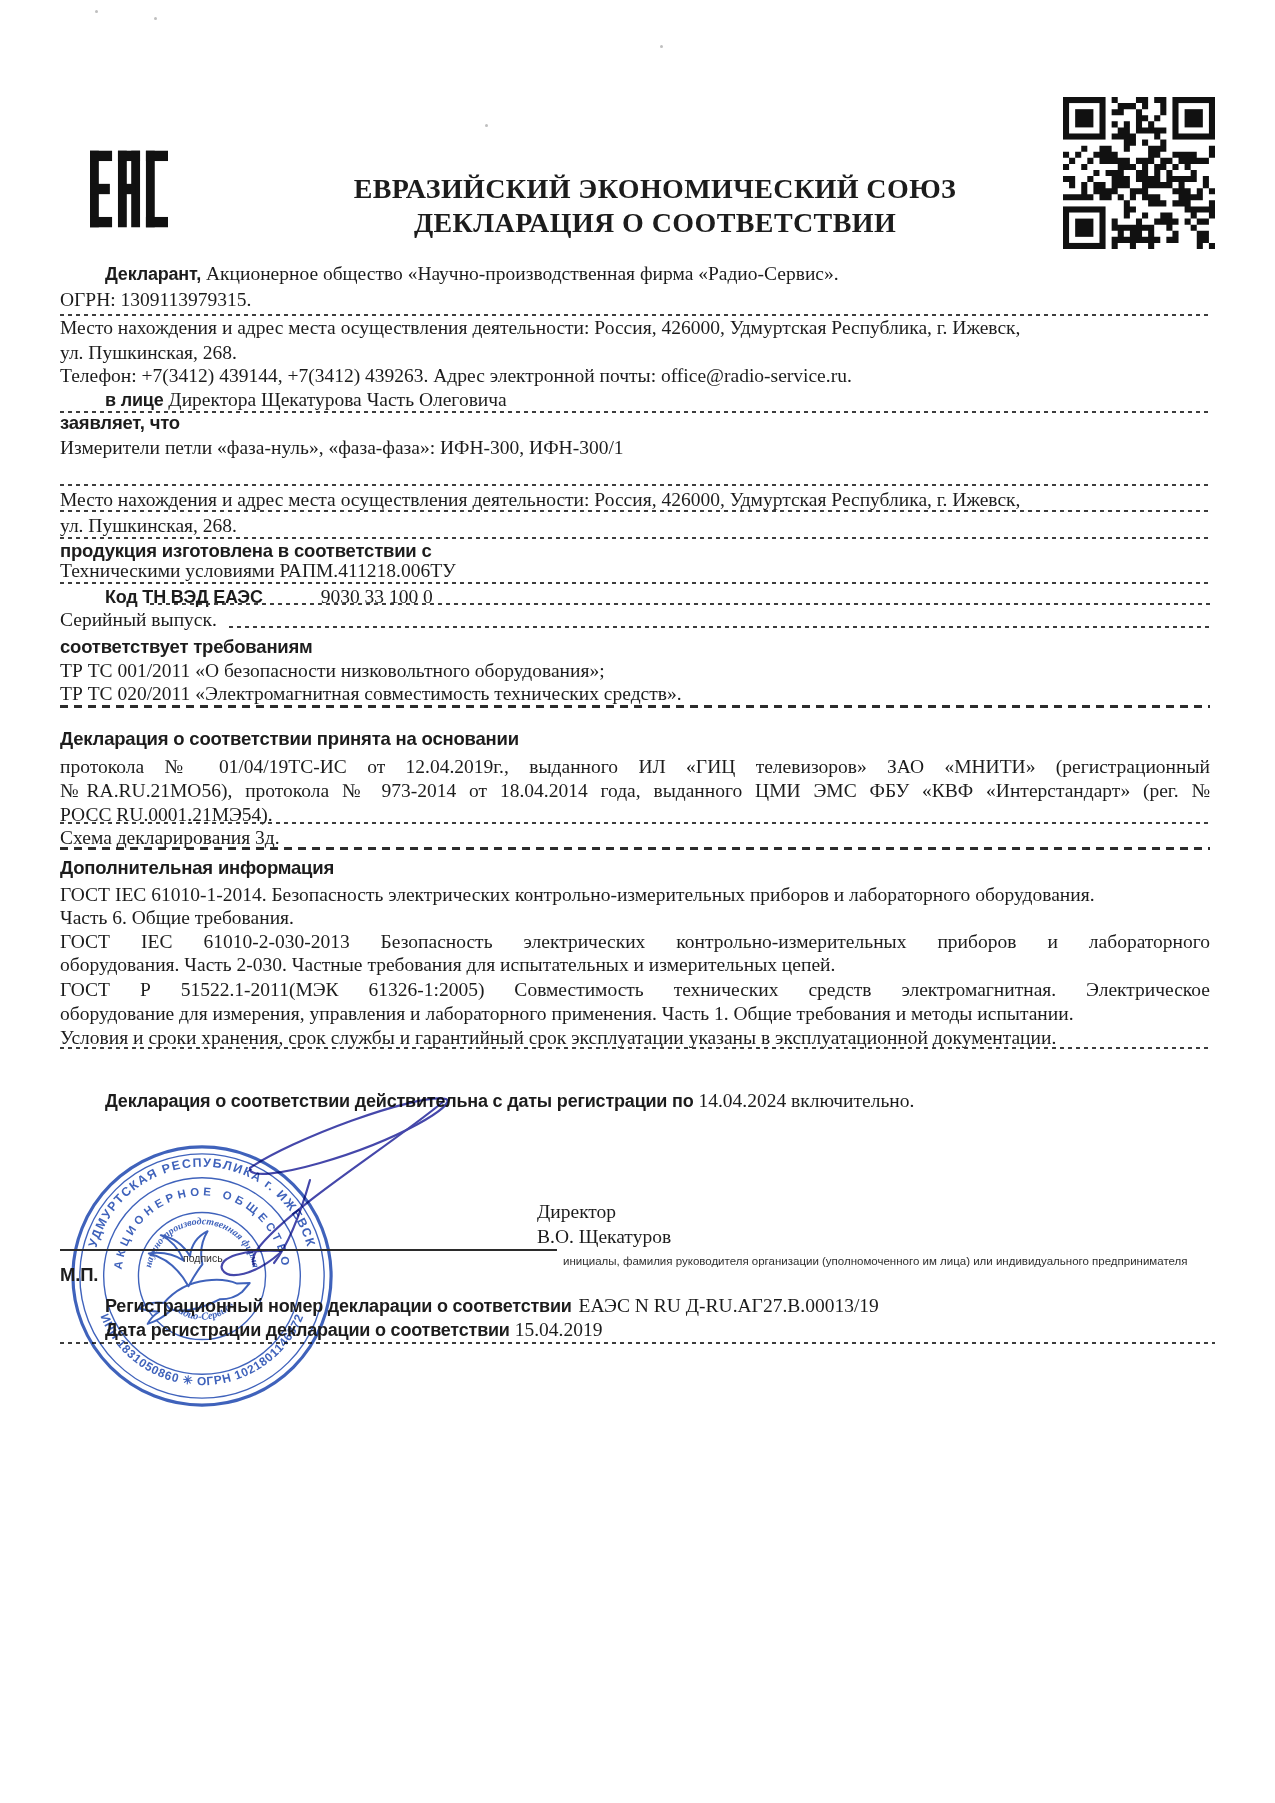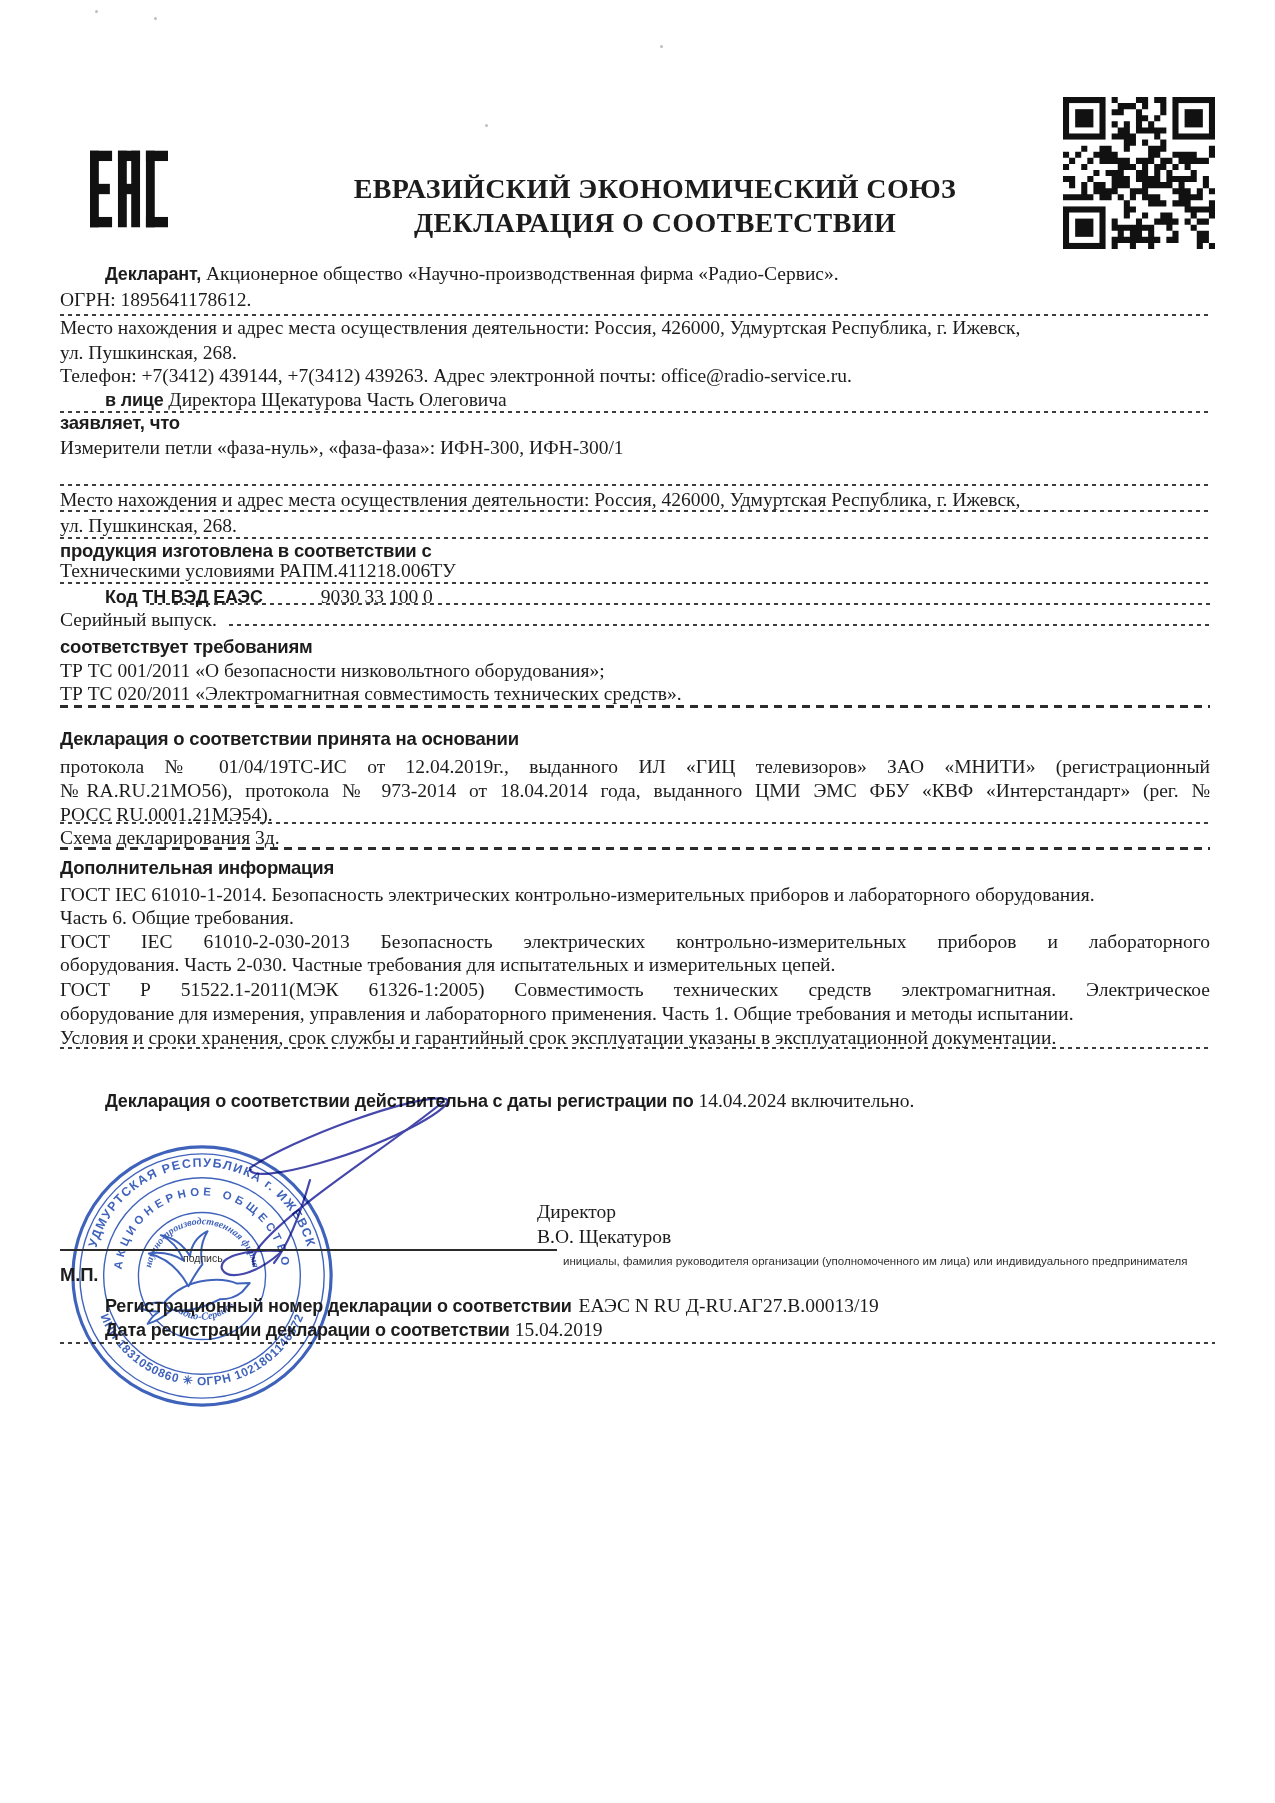--- a/index.html
+++ b/index.html
@@ -8,21 +8,21 @@
   
   .bl{position:absolute;left:60px;width:1150px;font-size:19.5px;line-height:24px;white-space:nowrap;}
   .jl{text-align:justify;text-align-last:justify;}
   .lb{font-family:"Liberation Sans",sans-serif;font-weight:bold;font-size:18px;letter-spacing:-0.2px;margin-left:45px;}
   .hb{position:absolute;left:60px;font-family:"Liberation Sans",sans-serif;font-weight:bold;
       font-size:18.5px;letter-spacing:-0.2px;white-space:nowrap;}
   .dots{position:absolute;height:2px;
         background:repeating-linear-gradient(90deg,#3d3d3d 0 4px,transparent 4px 8px);}
   .dotsH{position:absolute;height:2.6px;
         background:repeating-linear-gradient(90deg,#2c2c2c 0 8px,transparent 8px 14px);}
-  .flexline{display:flex;}
+  .flexline{display:flex;align-items:flex-end;}
   .dotfill{flex:1;margin:0 0 4px 12px;height:18px;
         background:repeating-linear-gradient(90deg,#3d3d3d 0 4px,transparent 4px 8px) bottom/100% 2px no-repeat;}
   .title{position:absolute;left:270px;top:172px;width:770px;text-align:center;
         font-weight:bold;font-size:28px;line-height:34px;letter-spacing:0.4px;}
   .small{font-family:"Liberation Sans",sans-serif;font-size:11.5px;color:#2e2e2e;}
   .sig-line{position:absolute;left:60px;top:1249px;width:497px;height:1.5px;background:#2b2b2b;}
   .speck{position:absolute;width:3px;height:3px;background:#8a8a8a;opacity:.55;border-radius:50%;}
   .stamp-svg{position:absolute;left:58px;top:1132px;mix-blend-mode:multiply;}
   .sign-svg{position:absolute;left:150px;top:1085px;mix-blend-mode:multiply;}
   .qr{position:absolute;left:1063px;top:97px;}
@@ -69,21 +69,21 @@
         <rect x="114" y="6" width="30" height="30" fill="#fff"></rect>
         <rect x="120" y="12" width="18" height="18"></rect>
       <rect x="0" y="108" width="42" height="42"></rect>
         <rect x="6" y="114" width="30" height="30" fill="#fff"></rect>
         <rect x="12" y="120" width="18" height="18"></rect>
     </g>
     <path id="qr-mods" fill="#111" d="M48,0h6v6h-6zM72,0h6v6h-6zM78,0h6v6h-6zM90,0h6v6h-6zM96,0h6v6h-6zM54,6h6v6h-6zM60,6h6v6h-6zM66,6h6v6h-6zM78,6h6v6h-6zM96,6h6v6h-6zM48,12h6v6h-6zM54,12h6v6h-6zM72,12h6v6h-6zM96,12h6v6h-6zM72,18h6v6h-6zM78,18h6v6h-6zM90,18h6v6h-6zM48,24h6v6h-6zM60,24h6v6h-6zM72,24h6v6h-6zM84,24h6v6h-6zM54,30h6v6h-6zM60,30h6v6h-6zM72,30h6v6h-6zM78,30h6v6h-6zM84,30h6v6h-6zM90,30h6v6h-6zM96,30h6v6h-6zM48,36h6v6h-6zM54,36h6v6h-6zM60,36h6v6h-6zM66,36h6v6h-6zM90,36h6v6h-6zM60,42h6v6h-6zM66,42h6v6h-6zM78,42h6v6h-6zM96,42h6v6h-6zM18,48h6v6h-6zM36,48h6v6h-6zM42,48h6v6h-6zM60,48h6v6h-6zM84,48h6v6h-6zM90,48h6v6h-6zM96,48h6v6h-6zM144,48h6v6h-6zM0,54h6v6h-6zM12,54h6v6h-6zM30,54h6v6h-6zM36,54h6v6h-6zM42,54h6v6h-6zM48,54h6v6h-6zM84,54h6v6h-6zM90,54h6v6h-6zM108,54h6v6h-6zM114,54h6v6h-6zM120,54h6v6h-6zM126,54h6v6h-6zM144,54h6v6h-6zM6,60h6v6h-6zM24,60h6v6h-6zM36,60h6v6h-6zM42,60h6v6h-6zM48,60h6v6h-6zM54,60h6v6h-6zM60,60h6v6h-6zM72,60h6v6h-6zM78,60h6v6h-6zM84,60h6v6h-6zM96,60h6v6h-6zM102,60h6v6h-6zM114,60h6v6h-6zM120,60h6v6h-6zM126,60h6v6h-6zM132,60h6v6h-6zM138,60h6v6h-6zM0,66h6v6h-6zM18,66h6v6h-6zM54,66h6v6h-6zM60,66h6v6h-6zM66,66h6v6h-6zM78,66h6v6h-6zM90,66h6v6h-6zM96,66h6v6h-6zM108,66h6v6h-6zM120,66h6v6h-6zM30,72h6v6h-6zM42,72h6v6h-6zM48,72h6v6h-6zM54,72h6v6h-6zM72,72h6v6h-6zM78,72h6v6h-6zM90,72h6v6h-6zM102,72h6v6h-6zM126,72h6v6h-6zM0,78h6v6h-6zM6,78h6v6h-6zM24,78h6v6h-6zM48,78h6v6h-6zM54,78h6v6h-6zM60,78h6v6h-6zM72,78h6v6h-6zM78,78h6v6h-6zM84,78h6v6h-6zM90,78h6v6h-6zM102,78h6v6h-6zM108,78h6v6h-6zM114,78h6v6h-6zM120,78h6v6h-6zM126,78h6v6h-6zM138,78h6v6h-6zM6,84h6v6h-6zM18,84h6v6h-6zM30,84h6v6h-6zM36,84h6v6h-6zM48,84h6v6h-6zM54,84h6v6h-6zM60,84h6v6h-6zM78,84h6v6h-6zM84,84h6v6h-6zM90,84h6v6h-6zM96,84h6v6h-6zM102,84h6v6h-6zM114,84h6v6h-6zM138,84h6v6h-6zM18,90h6v6h-6zM30,90h6v6h-6zM36,90h6v6h-6zM42,90h6v6h-6zM48,90h6v6h-6zM66,90h6v6h-6zM72,90h6v6h-6zM78,90h6v6h-6zM108,90h6v6h-6zM114,90h6v6h-6zM120,90h6v6h-6zM132,90h6v6h-6zM144,90h6v6h-6zM0,96h6v6h-6zM6,96h6v6h-6zM12,96h6v6h-6zM18,96h6v6h-6zM24,96h6v6h-6zM36,96h6v6h-6zM42,96h6v6h-6zM54,96h6v6h-6zM66,96h6v6h-6zM78,96h6v6h-6zM84,96h6v6h-6zM90,96h6v6h-6zM114,96h6v6h-6zM120,96h6v6h-6zM126,96h6v6h-6zM132,96h6v6h-6zM60,102h6v6h-6zM84,102h6v6h-6zM90,102h6v6h-6zM96,102h6v6h-6zM108,102h6v6h-6zM114,102h6v6h-6zM120,102h6v6h-6zM144,102h6v6h-6zM60,108h6v6h-6zM66,108h6v6h-6zM120,108h6v6h-6zM126,108h6v6h-6zM132,108h6v6h-6zM138,108h6v6h-6zM144,108h6v6h-6zM60,114h6v6h-6zM78,114h6v6h-6zM96,114h6v6h-6zM102,114h6v6h-6zM126,114h6v6h-6zM144,114h6v6h-6zM48,120h6v6h-6zM72,120h6v6h-6zM90,120h6v6h-6zM96,120h6v6h-6zM102,120h6v6h-6zM108,120h6v6h-6zM120,120h6v6h-6zM132,120h6v6h-6zM138,120h6v6h-6zM48,126h6v6h-6zM54,126h6v6h-6zM60,126h6v6h-6zM66,126h6v6h-6zM72,126h6v6h-6zM78,126h6v6h-6zM84,126h6v6h-6zM102,126h6v6h-6zM126,126h6v6h-6zM54,132h6v6h-6zM66,132h6v6h-6zM72,132h6v6h-6zM84,132h6v6h-6zM108,132h6v6h-6zM132,132h6v6h-6zM138,132h6v6h-6zM48,138h6v6h-6zM54,138h6v6h-6zM60,138h6v6h-6zM66,138h6v6h-6zM72,138h6v6h-6zM78,138h6v6h-6zM84,138h6v6h-6zM90,138h6v6h-6zM102,138h6v6h-6zM108,138h6v6h-6zM132,138h6v6h-6zM138,138h6v6h-6zM48,144h6v6h-6zM66,144h6v6h-6zM84,144h6v6h-6zM132,144h6v6h-6zM144,144h6v6h-6z"></path>
   </svg>
 
   <div class="bl" style="top:262px"><b class="lb">Декларант,</b><span> Акционерное общество «Научно-производственная фирма «Радио-Сервис».</span></div>
-  <div class="bl" style="top:288px">ОГРН: 1895641178612.</div>
+  <div class="bl" style="top:288px">ОГРН: 1309113979315.</div>
   <div class="bl" style="top:316px">Место нахождения и адрес места осуществления деятельности: Россия, 426000, Удмуртская Республика, г. Ижевск,</div>
   <div class="bl" style="top:341px">ул. Пушкинская, 268.</div>
   <div class="bl" style="top:364px">Телефон: +7(3412) 439144, +7(3412) 439263. Адрес электронной почты: office@radio-service.ru.</div>
   <div class="bl" style="top:388px"><b class="lb">в лице</b><span> Директора Щекатурова Часть Олеговича</span></div>
 
   <div class="hb" style="top:412px">заявляет, что</div>
   <div class="bl" style="top:436px">Измерители петли «фаза-нуль», «фаза-фаза»: ИФН-300, ИФН-300/1</div>
   <div class="bl" style="top:488px">Место нахождения и адрес места осуществления деятельности: Россия, 426000, Удмуртская Республика, г. Ижевск,</div>
   <div class="bl" style="top:514px">ул. Пушкинская, 268.</div>
   <div class="hb" style="top:540px">продукция изготовлена в соответствии с</div>

